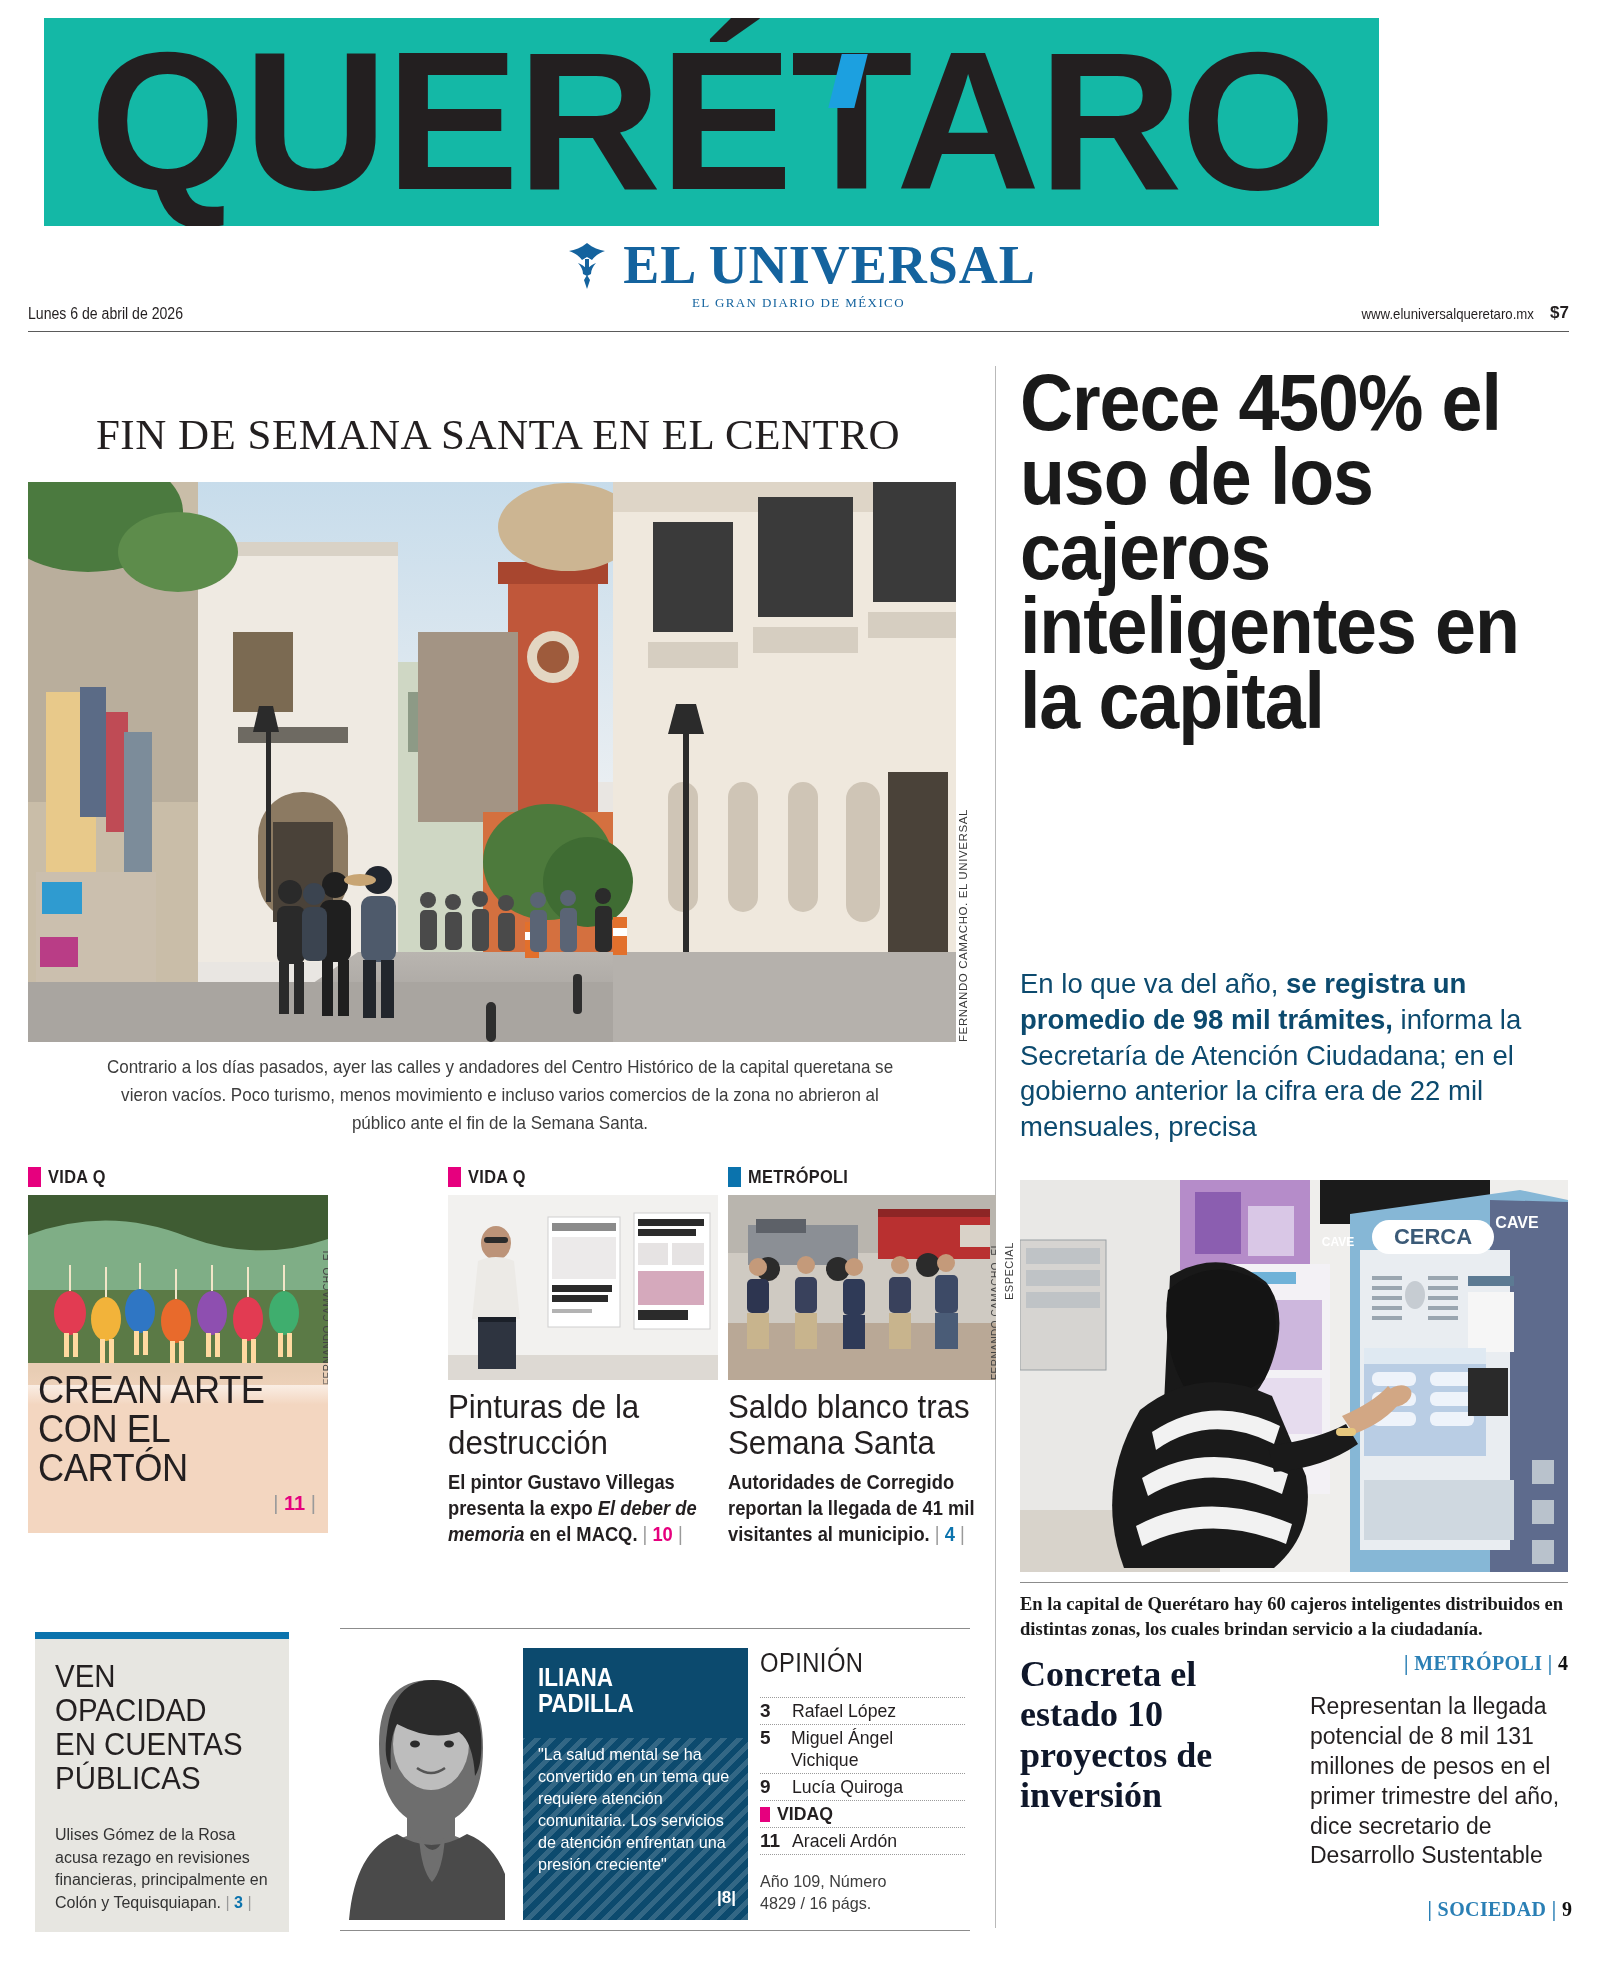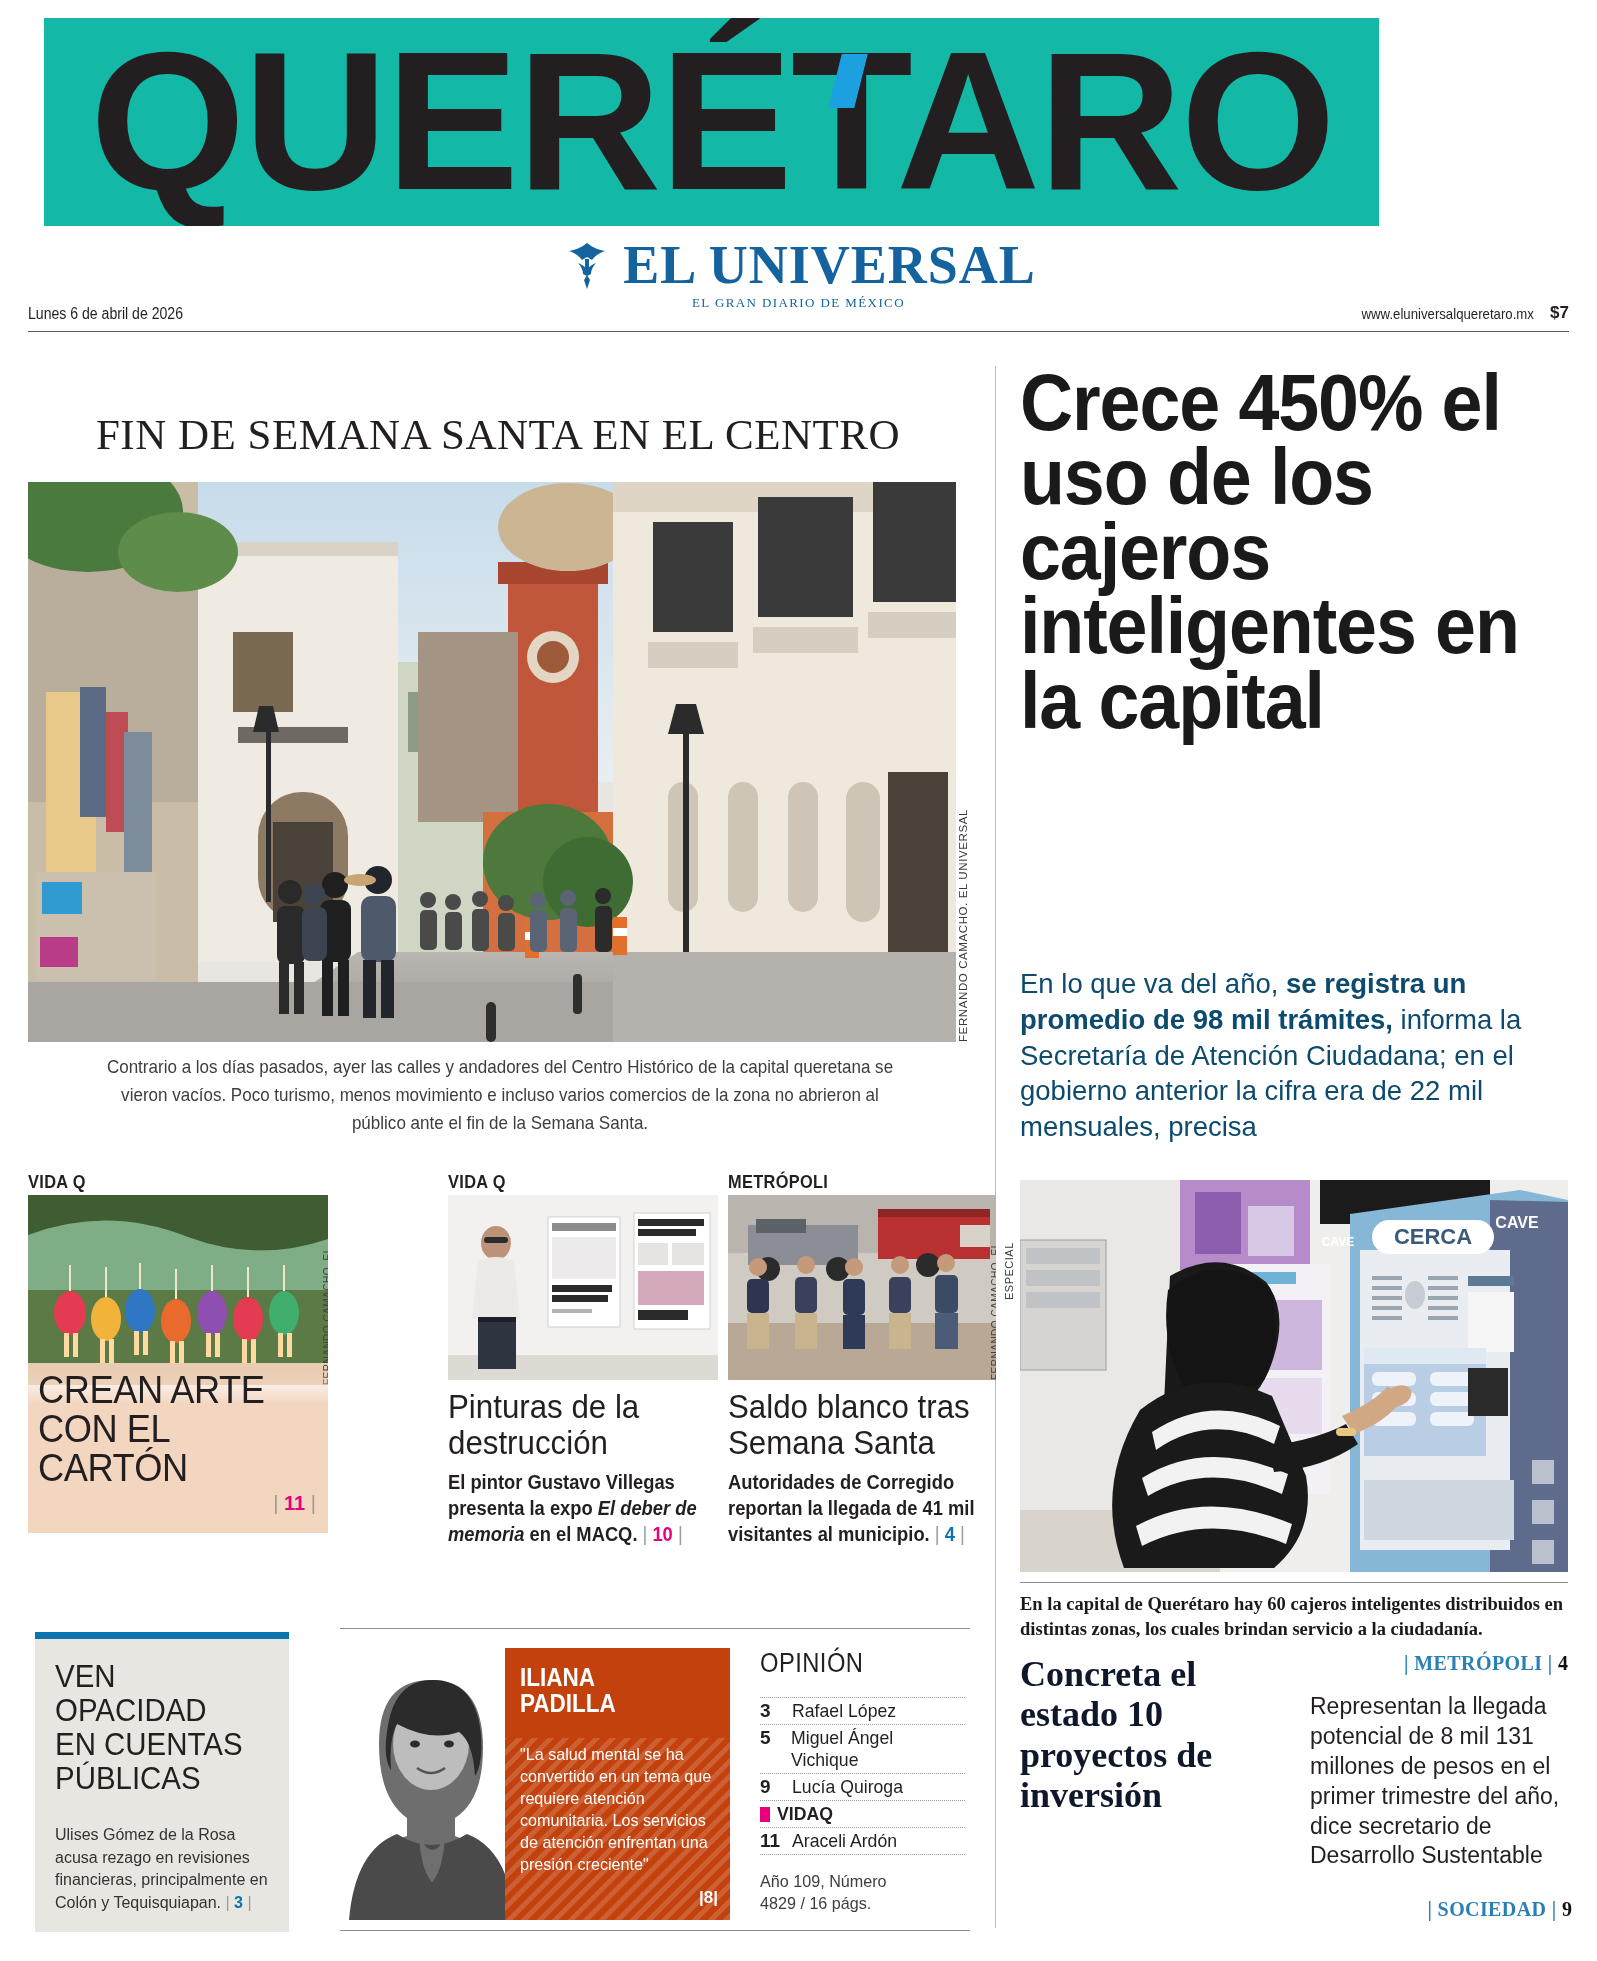--- a/index.html
+++ b/index.html
@@ -126,21 +126,21 @@
   }
   .lead-sub {
     position: absolute; left: 1020px; top: 966px; width: 545px;
     font-size: 27.5px; line-height: 1.3; color: #0c4a6e;
   }
   .lead-sub b { font-weight: 700; }
 
   
   .cards { position: absolute; left: 28px; top: 1164px; width: 940px; height: 430px; }
   .card { position:absolute; top: 0; }
-  .card-label { display:flex; gap:7px; height: 26px; flex-direction: column; }
+  .card-label { display:flex; align-items:center; gap:7px; height: 26px; }
   .lab-sq { width: 13px; height: 20px; }
   .lab-sq.pink { background: #e6007e; }
   .lab-sq.blue { background: #0b73ad; }
   .lab-txt {
     font-family:"Liberation Sans Narrow","Liberation Sans", sans-serif;
     font-weight:700; font-size: 19px; letter-spacing:.4px; color:#231f20;
     transform: scaleX(0.86); transform-origin:left center;
   }
   .card-photo { position: relative; width: 100%; overflow: hidden; margin-top: 5px; }
   .card-credit {
@@ -229,21 +229,21 @@
     position:absolute; left: 20px; top: 192px; width: 215px;
     font-size: 16px; line-height: 1.42; color:#333;
   }
 
   
   .op-rule-top { position:absolute; left: 340px; top: 1628px; width: 630px; height:1px; background:#8c8c8c; }
   .op-photo {
     position:absolute; left: 345px; top: 1648px; width: 160px; height: 272px;
     overflow:hidden; background:#fff;
   }
-  .op-card { position:absolute; left: 505px; top: 1648px; width: 225px; height: 272px; background:#c2410c; overflow:hidden; }
+  .op-card { position:absolute; left: 523px; top: 1648px; width: 225px; height: 272px; background:#0c4a6e; overflow:hidden; }
   .op-card-stripes {
     position:absolute; left:0; top: 90px; width: 225px; height: 182px;
     background: repeating-linear-gradient(-45deg, rgba(255,255,255,.16) 0 5px, rgba(255,255,255,0) 5px 11px);
   }
   .op-name {
     position:absolute; left: 15px; top: 16px; width: 200px;
     font-family:"Liberation Sans Narrow","Liberation Sans", sans-serif;
     font-weight:700; font-size: 25px; line-height: 1.05; color:#fff;
     transform: scaleX(0.9); transform-origin:left top;
   }

